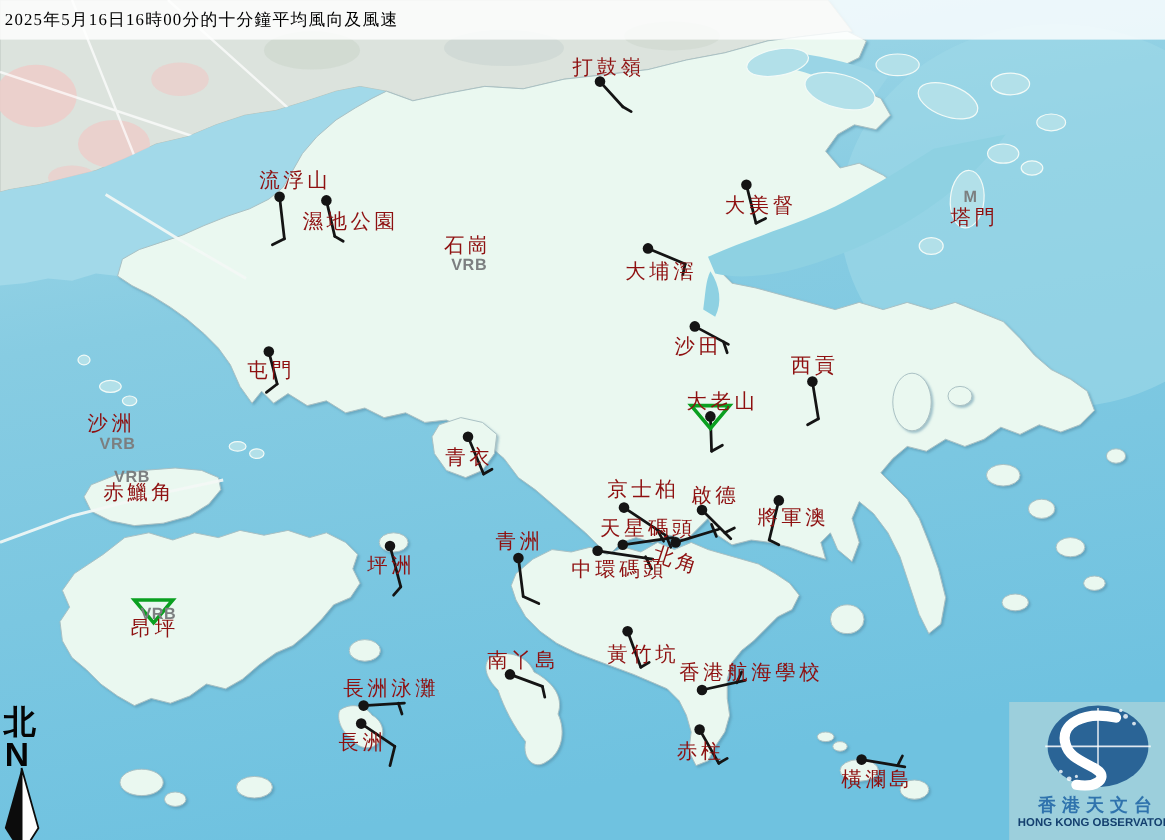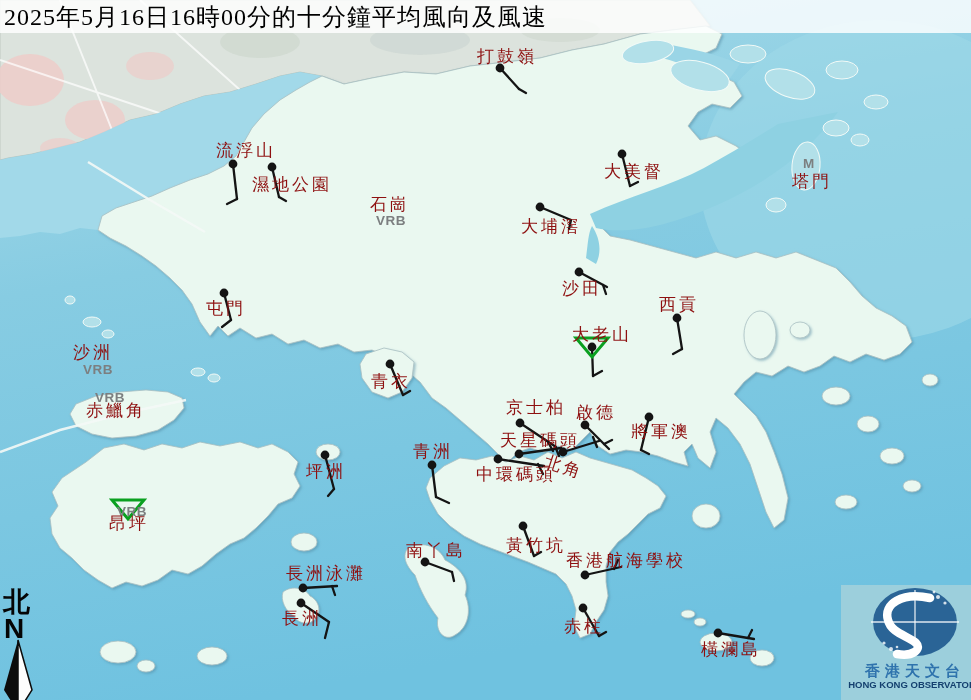--- a/index.html
+++ b/index.html
@@ -2,21 +2,21 @@
 <html style="--label-color: #8e1010; --vrb-color: #7c7f80;"><head>
 <meta charset="utf-8">
 <style>
   html,body{margin:0;padding:0;background:#ffffff;}
   .stage{position:relative;width:971px;height:700px;overflow:hidden;
          font-family:"Liberation Sans",sans-serif;}
   .stage > svg{position:absolute;left:0;top:0;}
   .titlebar{position:absolute;left:0;top:0;width:971px;height:33px;
             background:rgba(255,255,255,0.82);display:flex;align-items:center;}
   .titlebar span{font-family:"Liberation Serif","DejaVu Serif",serif;
-                 font-size:24px;color:#000;padding-left:4px;letter-spacing:1px;white-space:nowrap;}
+                 font-size:14px;color:#000;padding-left:4px;letter-spacing:1px;white-space:nowrap;}
   .stn{font-family:"Liberation Serif","DejaVu Serif",serif;font-size:17px;
        letter-spacing:3px;fill:var(--label-color,#8e1010);}
   .vrb{font-family:"Liberation Sans",sans-serif;font-weight:bold;font-size:13.5px;
        fill:var(--vrb-color,#7c7f80);letter-spacing:0.5px;}
   .compass-zh{font-family:"Liberation Serif","DejaVu Serif",serif;font-size:27px;font-weight:bold;fill:#050505;}
   .compass-n{font-family:"Liberation Sans",sans-serif;font-size:28px;font-weight:bold;fill:#050505;}
   .logo{position:absolute;left:841px;top:585px;width:148px;height:115px;
         background:#9ccfdc;text-align:center;}
   .logo .zh{font-family:"Liberation Serif","DejaVu Serif",serif;font-weight:bold;
             font-size:15px;letter-spacing:5px;color:#2f73ad;line-height:16px;white-space:nowrap;}

